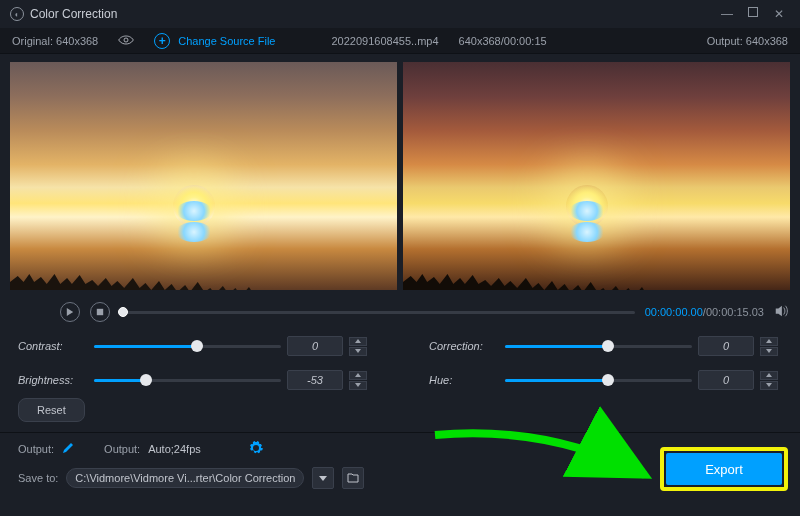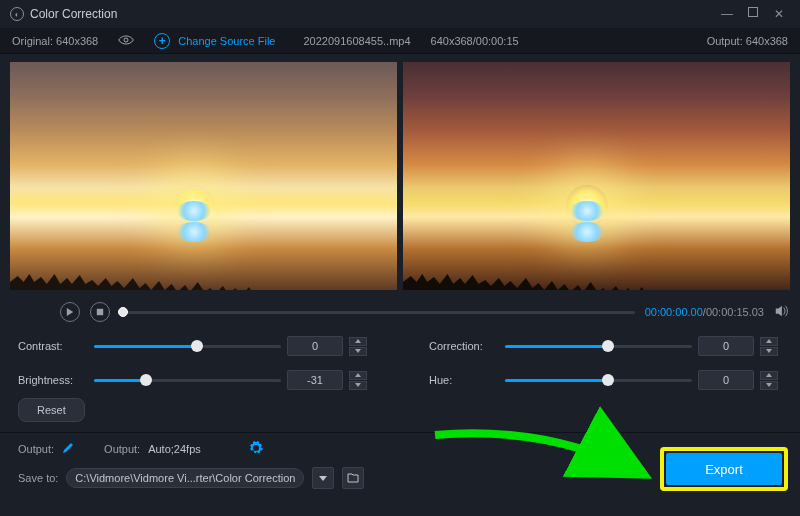--- a/index.html
+++ b/index.html
@@ -29,21 +29,21 @@
 
   .playbar{display:flex;align-items:center;padding:8px 12px;gap:10px;margin-left:48px;}
   .ctrl-btn{width:20px;height:20px;border:1px solid #6c7380;border-radius:50%;display:flex;align-items:center;justify-content:center;color:#9aa0aa;cursor:pointer;}
   .ctrl-btn svg{width:8px;height:8px;fill:#9aa0aa;}
   .track{flex:1;height:3px;background:#363b45;border-radius:2px;position:relative;cursor:pointer;}
   .track .thumb{position:absolute;top:50%;transform:translate(-50%,-50%);width:10px;height:10px;border-radius:50%;background:#e6e8ec;border:1px solid #fff;}
   .timecode{font-size:11px;color:#8b929c;}
   .timecode .cur{color:#00a0ff;}
   .vol svg{width:14px;height:14px;fill:#9aa0aa;}
 
-  .adjust{display:grid;grid-template-columns:70px 1fr 56px 22px 46px 70px 1fr 56px 22px;column-gap:6px;row-gap:14px;align-items:center;padding:6px 18px 8px;}
+  .adjust{display:grid;grid-template-columns:70px 1fr 56px 22px 46px 70px 1fr 56px 22px;column-gap:6px;row-gap:14px;align-items:center;padding:6px 18px 8px;font-style:italic;}
   .adjust label{font-size:11px;color:#c0c4cc;}
   .slider{height:3px;background:#363b45;border-radius:2px;position:relative;cursor:pointer;}
   .slider .fill{position:absolute;left:0;top:0;bottom:0;background:#00a0ff;border-radius:2px;}
   .slider .thumb{position:absolute;top:50%;transform:translate(-50%,-50%);width:12px;height:12px;border-radius:50%;background:#e6e8ec;}
   .numbox{height:20px;background:#2a2f39;border:1px solid #3a404c;color:#c0c4cc;font-size:11px;display:flex;align-items:center;justify-content:center;border-radius:2px;}
   .stepper{display:flex;flex-direction:column;gap:1px;}
   .stepper div{width:18px;height:9px;background:#2a2f39;border:1px solid #3a404c;display:flex;align-items:center;justify-content:center;cursor:pointer;}
   .stepper svg{width:6px;height:4px;fill:#9aa0aa;}
   .spacer{width:46px;}
 
@@ -85,21 +85,21 @@
   <span class="eye-icon">
     <svg viewBox="0 0 24 14">
         <path d="M1 7c3-5 8-6 11-6s8 1 11 6c-3 5-8 6-11 6S4 12 1 7z"></path>
         <circle cx="12" cy="7" r="3"></circle>
       </svg>
   </span>
   <span class="change-src">
     <span class="plus-circle">+</span>
     <span>Change Source File</span>
   </span>
-  <span style="margin-left:8px">2022091608455..mp4</span>
+  <span style="margin-left:36px">2022091608455..mp4</span>
   <span>640x368/00:00:15</span>
   <span style="margin-left:auto"><span>Output:</span> <span>640x368</span></span>
 </div>
 
 <div class="previews">
   <div class="preview">
     <div class="sky skyA"></div>
     <div class="sun"></div>
     <div class="reflection" style="left:43%;top:61%"></div>
     <div class="reflection" style="left:43%;top:70%"></div>
@@ -180,21 +180,21 @@
           <path d="M0 0l3 4 3-4z"></path>
         </svg>
       </div>
     </div>
 
   <label>Brightness:</label>
   <div class="slider">
       <div class="fill" style="width:28%"></div>
       <div class="thumb" style="left:28%"></div>
     </div>
-  <div class="numbox">-31</div>
+  <div class="numbox">-53</div>
   <div class="stepper">
       <div>
         <svg viewBox="0 0 6 4">
           <path d="M0 4l3-4 3 4z"></path>
         </svg>
       </div>
       <div>
         <svg viewBox="0 0 6 4">
           <path d="M0 0l3 4 3-4z"></path>
         </svg>

